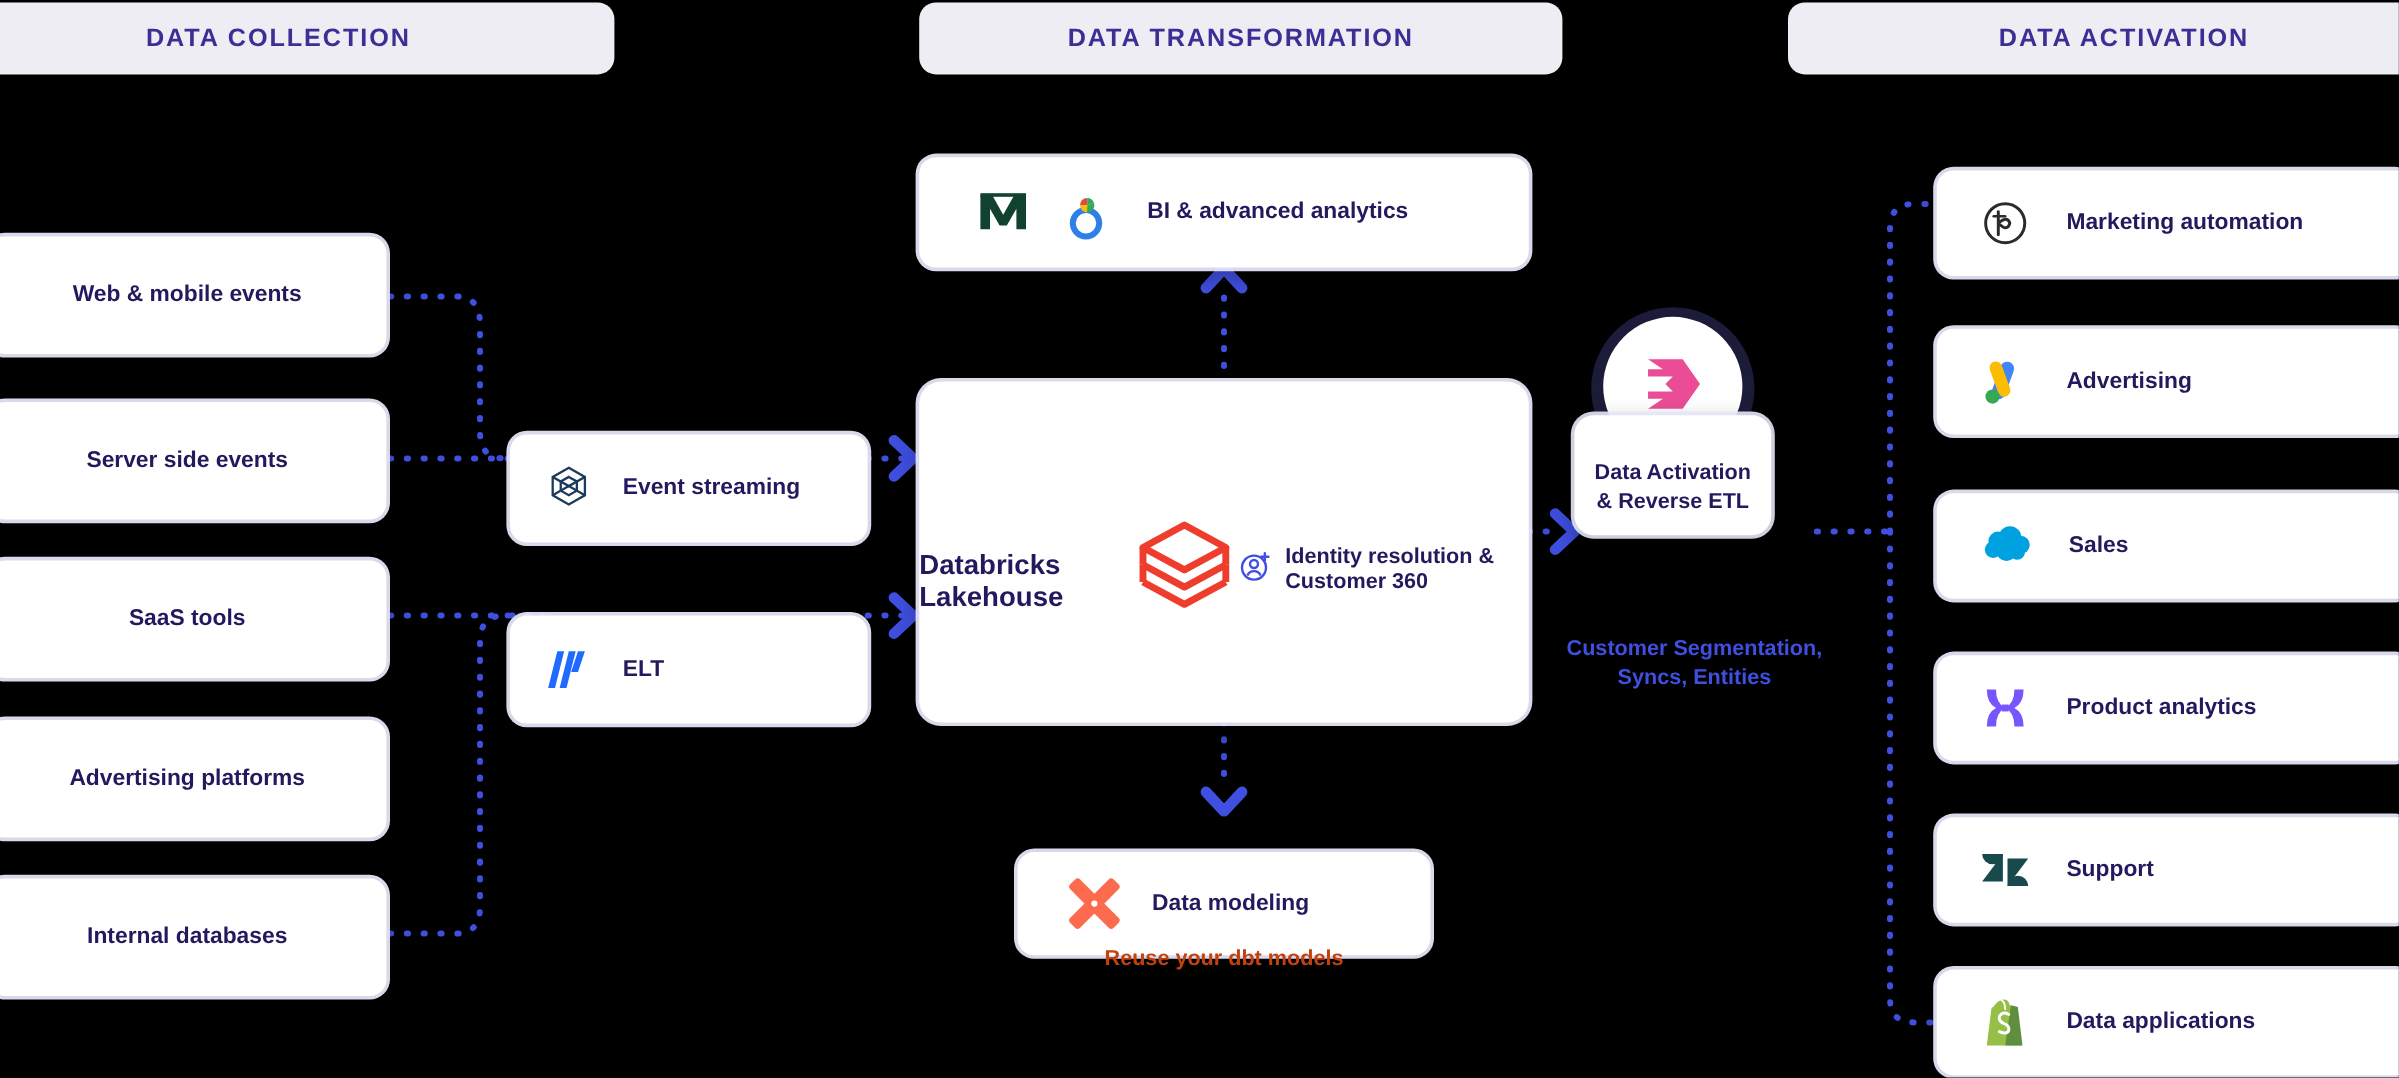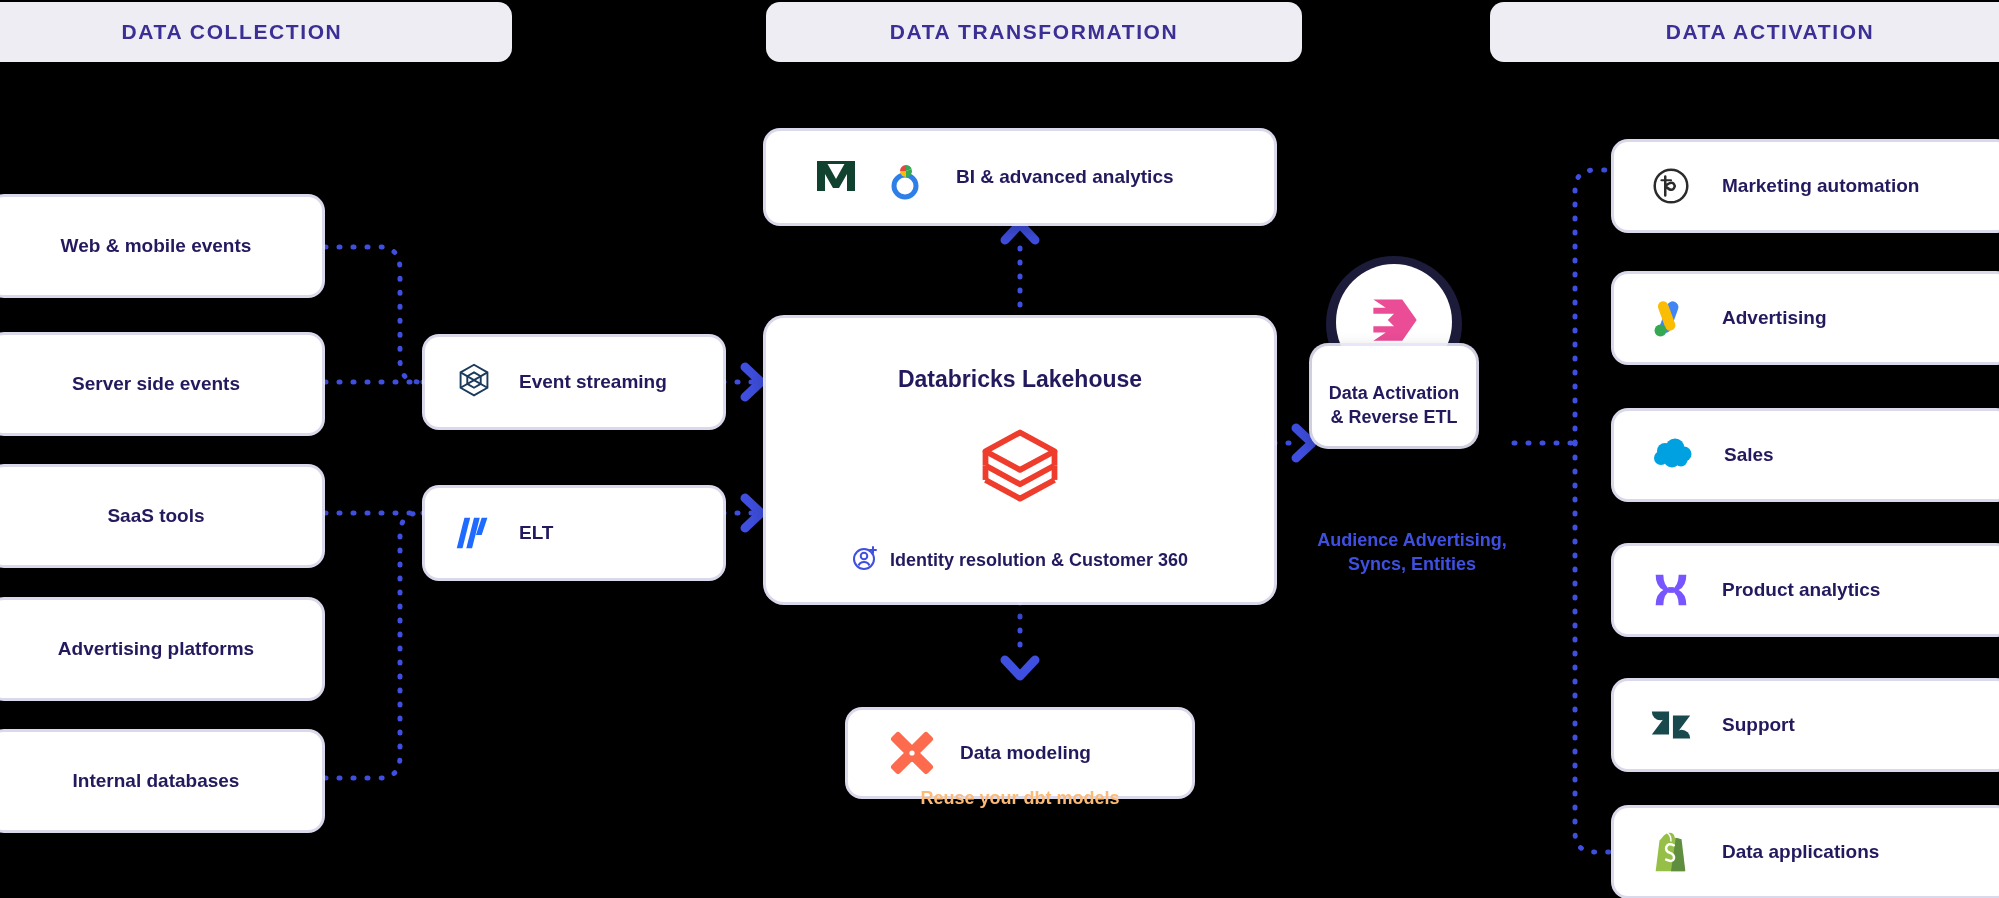--- a/index.html
+++ b/index.html
@@ -34,32 +34,32 @@
     font-size: 19px;
     font-weight: 700;
   }
   .card .label { white-space: nowrap; }
   .card .ico { display: flex; align-items: center; justify-content: center; flex: 0 0 auto; }
 
   
   .src-card { justify-content: center; }
 
   
-  .ingest-card { padding-left: 26px; gap: 22px; }
+  .ingest-card { padding-left: 26px; gap: 22px; margin-top: 25px; }
 
   
   .dest-card { padding-left: 34px; gap: 28px; }
 
   
   .lakehouse {
     position: absolute;
     background: #ffffff;
     border-radius: 18px;
     box-shadow: 0 0 0 3px rgba(230,229,248,0.95), 0 10px 22px rgba(0,0,0,0.3);
-    display: flex; flex-direction: column; align-items: center;
+    display: flex; flex-direction: row; align-items: center;
   }
   .lakehouse .title {
     color: #231a5e; font-size: 23px; font-weight: 700; margin-top: 48px;
   }
   .lakehouse .dbx-logo { margin-top: 28px; }
   .lakehouse .idres {
     display: flex; align-items: center; gap: 12px; margin-top: 28px;
     color: #231a5e; font-size: 18px; font-weight: 600;
   }
 
@@ -99,21 +99,21 @@
 
   
   .caption {
     position: absolute;
     color: #3f4fe0;
     font-size: 18px;
     font-weight: 700;
     text-align: center;
     line-height: 1.35;
   }
-  .caption.dark { color: #fdba74; }
+  .caption.dark { color: #c2410c; }
 
   
   svg.wires { position: absolute; left: 0; top: 0; width: 1999px; height: 898px; pointer-events: none; }
   .wire { fill: none; stroke: #3f4fe0; stroke-width: 5; stroke-linecap: round; stroke-dasharray: 1 13; }
   .wire-arrow { fill: none; stroke: #3f4fe0; stroke-width: 9; stroke-linecap: round; stroke-linejoin: round; }
 </style>
 </head>
 <body>
 
 <div class="stage">
@@ -274,21 +274,21 @@
           </g>
         </svg>
       </span>
     </div>
     <div class="ht-box">
       <span>Data Activation</span>
       <span class="l2">&amp; Reverse ETL</span>
     </div>
   </div>
   <div class="caption" style="left:1272px; top:528px; width:280px;">
-    <div>Audience Advertising,</div>
+    <div>Customer Segmentation,</div>
     <div>Syncs, Entities</div>
   </div>
 
   <div class="card dest-card" style="left:1614px; top:142px; width:396px; height:88px;">
     <span class="ico">
       <svg width="46" height="46" viewBox="0 0 48 48">
         <circle cx="24" cy="24" r="17" fill="none" stroke="#2b2b2b" stroke-width="2.6"></circle>
         <path d="M18 14 v20 M18 24 q8 -7 10 0 q-2 8 -10 0" fill="none" stroke="#2b2b2b" stroke-width="2.6" stroke-linecap="round"></path>
         <path d="M14 18 h10" stroke="#2b2b2b" stroke-width="2.2" stroke-linecap="round"></path>
       </svg>

